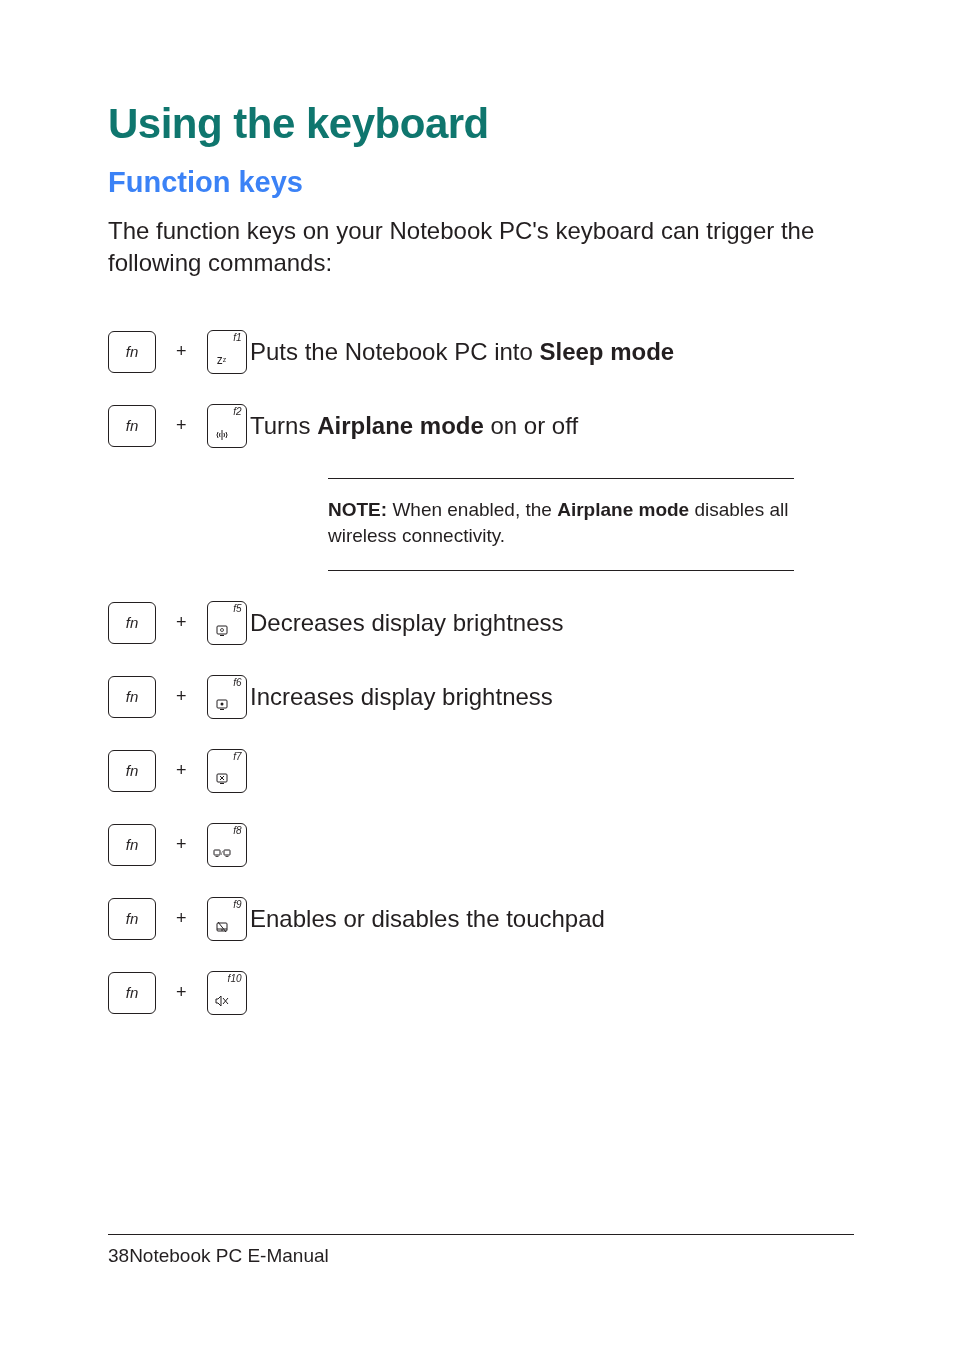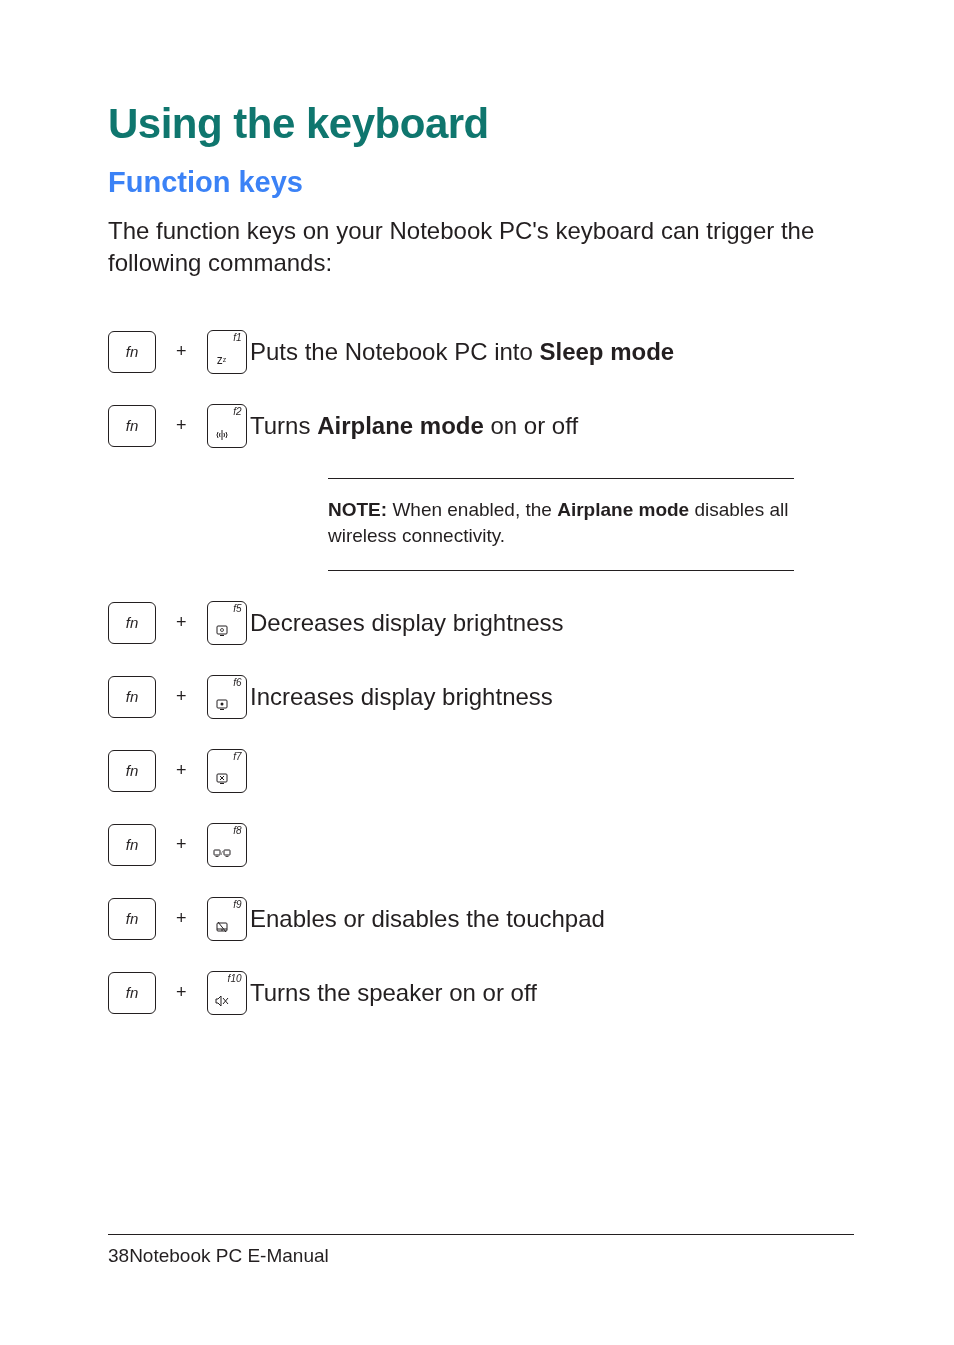--- a/index.html
+++ b/index.html
@@ -183,23 +183,20 @@
       <span class="key f">
         <span class="flabel">f10</span>
         <span class="icon">
           <svg width="16" height="12" viewBox="0 0 16 12">
               <path d="M2 4 L4 4 L7 1 L7 11 L4 8 L2 8 Z" stroke="#231f20" stroke-width="1" fill="none"></path>
               <path d="M9 3 L14 9 M14 3 L9 9" stroke="#231f20" stroke-width="1"></path>
             </svg>
         </span>
       </span>
     </div>
-    <div class="desc">
-      <span>Turns the speaker on or off</span>
-    </div>
   </div>
 
   <div class="footer">
     <hr>
     <div class="footline">
       <span>38</span>
       <span>Notebook PC E-Manual</span>
     </div>
   </div>
 

